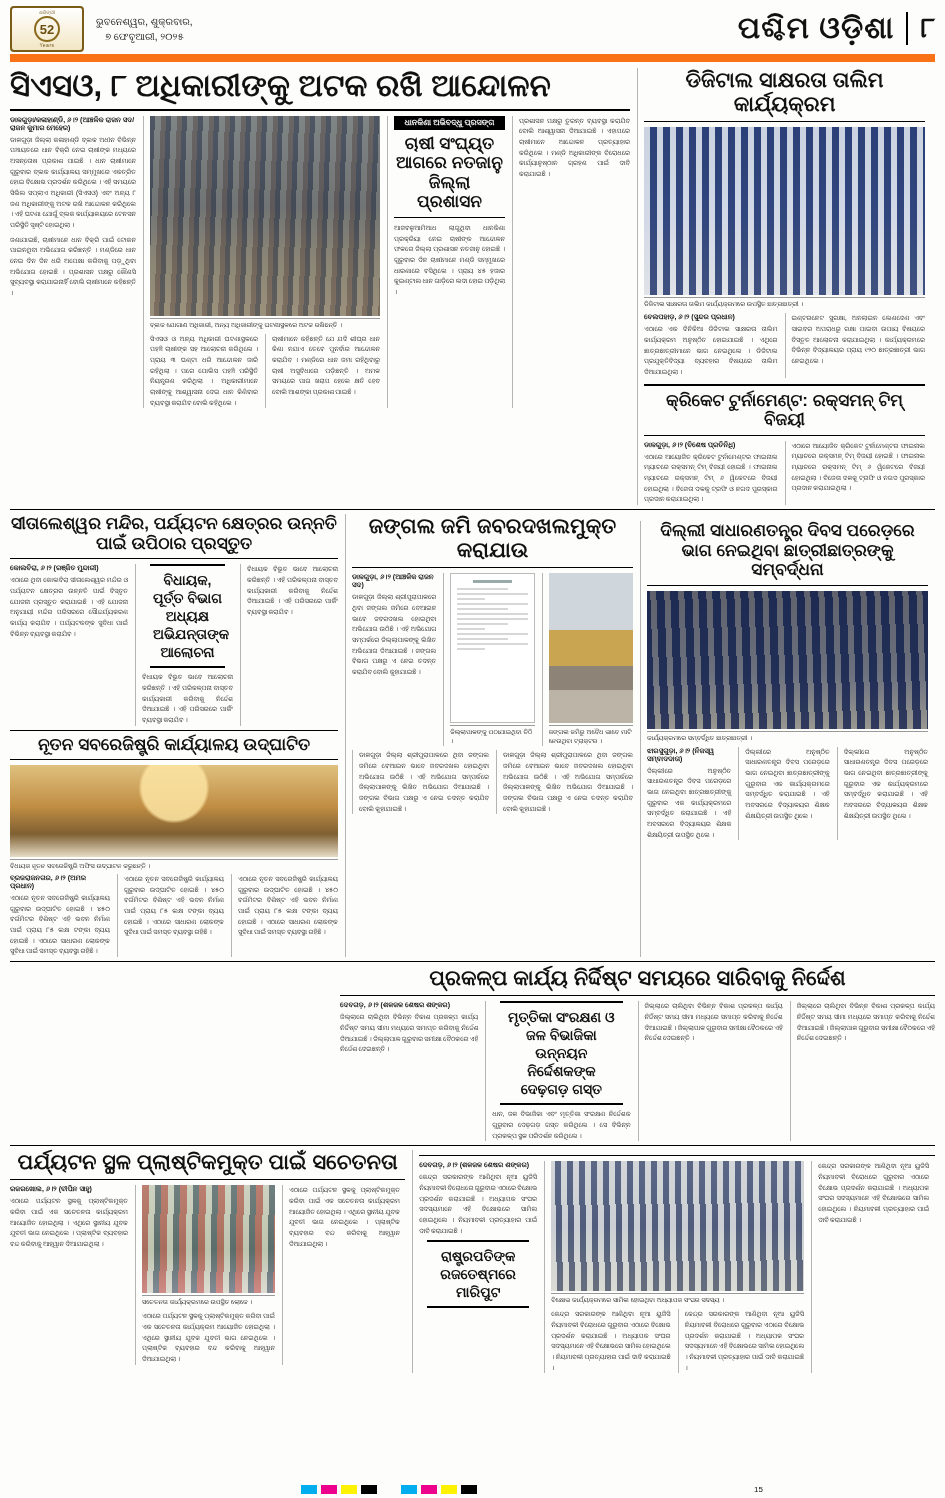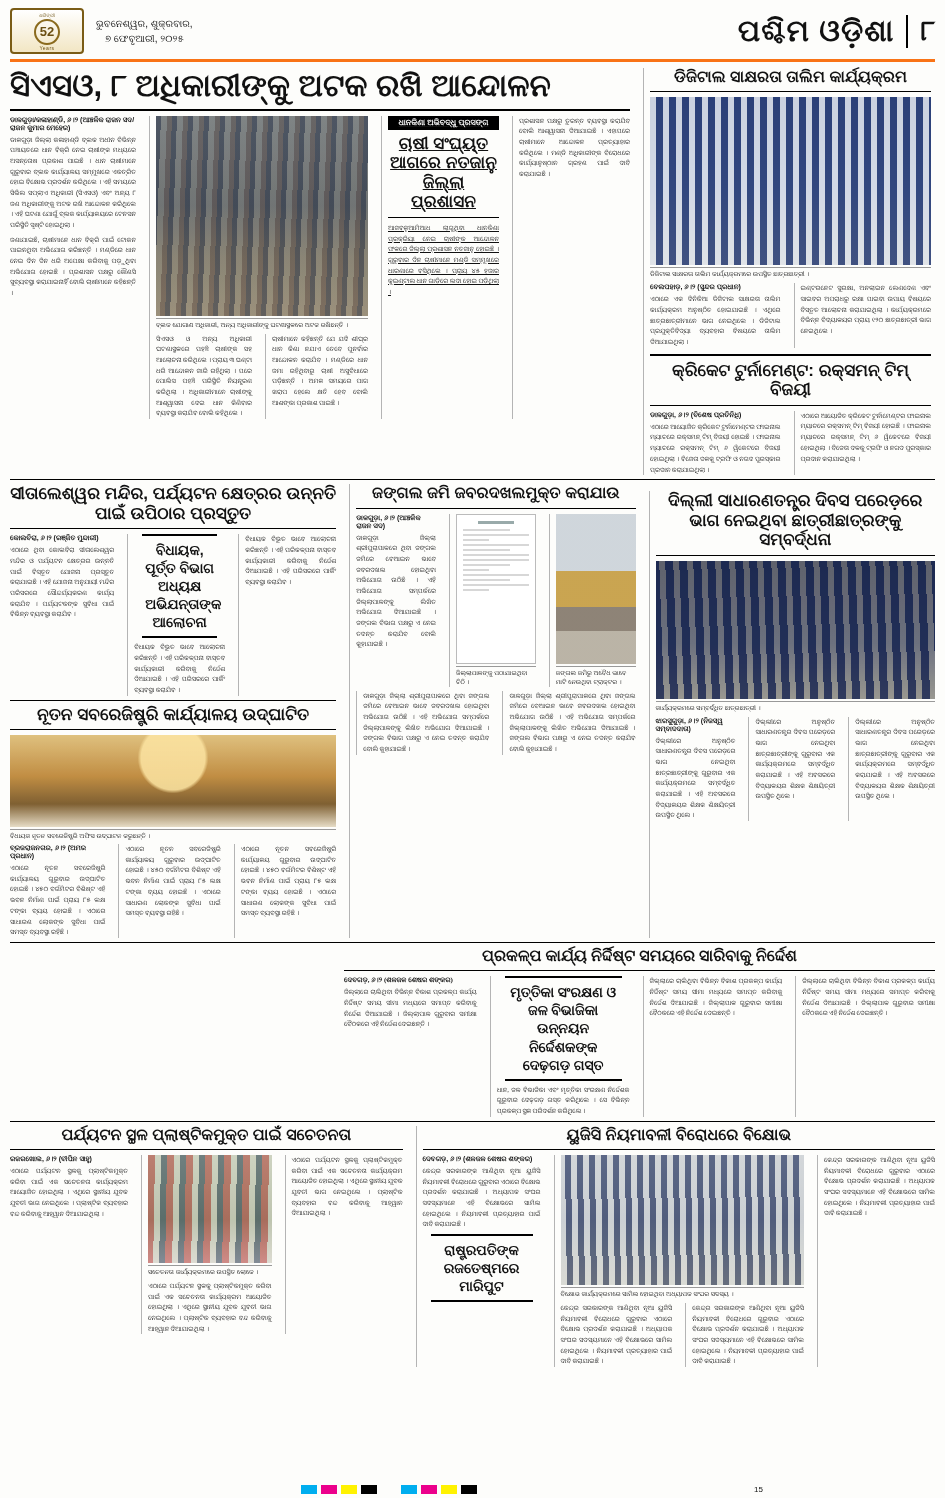--- a/index.html
+++ b/index.html
@@ -8,42 +8,42 @@
     height: 1498px;
     background: #fdfdfb;
     font-family: "Liberation Sans", sans-serif;
     color: #111;
     overflow: hidden;
     position: relative;
   }
   .page { width: 945px; height: 1498px; padding: 6px 10px 0 10px; position: relative; }
 
   
-  .masthead { display: flex; align-items: center; height: 56px; border-bottom: 3px solid #f97316; padding-bottom: 3px; }
+  .masthead { display: flex; align-items: center; height: 56px; border-bottom: 8px solid #f97316; padding-bottom: 3px; }
   .logo-badge {
     width: 74px; height: 46px; border: 2px solid #7a5c16; border-radius: 4px;
     display: flex; flex-direction: column; align-items: center; justify-content: center;
     background: linear-gradient(#fff, #f2e6c4); margin-right: 12px; flex: 0 0 auto;
   }
   .logo-badge .ring {
     width: 26px; height: 26px; border-radius: 50%; border: 2px solid #8a6a1d;
     display: flex; align-items: center; justify-content: center;
     font-size: 13px; font-weight: bold; color: #6b4f12;
   }
   .logo-badge .yrs { font-size: 5px; color: #6b4f12; letter-spacing: .5px; }
   .logo-badge .top-txt { font-size: 5px; color: #6b4f12; }
   .dateline { font-size: 10px; line-height: 1.5; text-align: center; flex: 0 0 auto; }
   .mast-spacer { flex: 1 1 auto; }
   .section-title { font-size: 30px; font-weight: bold; letter-spacing: 1px; }
   .page-num-box { font-size: 28px; font-weight: bold; border-left: 2px solid #000; padding-left: 12px; margin-left: 12px; }
 
   
   .hl { font-weight: bold; line-height: 1.15; }
   .hl-xl { font-size: 31px; }
-  .hl-lg { font-size: 16px; }
+  .hl-lg { font-size: 21px; }
   .hl-md { font-size: 17px; }
   .hl-sm { font-size: 14px; }
   .rule { border-top: 1px solid #000; margin: 5px 0; }
   .rule-thick { border-top: 2px solid #000; margin: 5px 0; }
 
   .byline { font-size: 7px; font-weight: bold; margin-bottom: 3px; }
   .body-txt { font-size: 6.6px; line-height: 1.62; text-align: justify; color: #1a1a1a; word-spacing: -0.5px; }
   .caption { font-size: 6.4px; line-height: 1.4; padding-top: 2px; border-top: .5px solid #999; margin-top: 2px; }
 
   .photo { background: #d8d8d4; position: relative; overflow: hidden; }
@@ -94,21 +94,21 @@
   .doc-page .dl { height:2px; background:#d7d7d7; margin-bottom:3px; }
   .doc-page .dl.s { width:40%; }
   .doc-page .dl.m { width:72%; }
   .doc-page .dl.h { background:#9aa; height:3px; width:55%; margin:0 auto 5px; }
 
   
   .subhead-box { border-top: 2px solid #000; border-bottom: 2px solid #000; padding: 5px 3px; text-align: center; margin: 4px 8px; }
   .kicker { background: #000; color: #fff; font-size: 8px; font-weight: bold; text-align: center; padding: 2px 0; }
 
   
-  .cols { display: flex; gap: 13px; }
+  .cols { display: flex; gap: 7px; }
   .col { flex: 1 1 0; min-width: 0; }
   .vline { border-left: .5px solid #b4b4b4; padding-left: 6px; }
 
   
   .footer { position: absolute; left: 0; bottom: 4px; width: 777px; display: flex; align-items: center; justify-content: center; gap: 4px; }
   .reg { width: 16px; height: 9px; }
   .footer .pg { position: absolute; right: 14px; font-size: 8px; }
   hr.colrule { border: none; border-top: 1px solid #000; margin: 4px 0; }
 </style>
 </head>
@@ -151,21 +151,21 @@
           <div class="cols" style="margin-top:4px;">
             <div class="col">
                 <div class="body-txt">ସିଏସଓ ଓ ଅନ୍ୟ ଅଧିକାରୀ ଘଟଣାସ୍ଥଳରେ ପହଞ୍ଚି ଚାଷୀଙ୍କ ସହ ଆଲୋଚନା କରିଥିଲେ । ପ୍ରାୟ ୩ ଘଣ୍ଟା ଧରି ଆନ୍ଦୋଳନ ଜାରି ରହିଥିଲା । ପରେ ପୋଲିସ ପହଞ୍ଚି ପରିସ୍ଥିତି ନିୟନ୍ତ୍ରଣ କରିଥିଲା । ଅଧିକାରୀମାନେ ଚାଷୀଙ୍କୁ ଆଶ୍ୱାସନା ଦେଇ ଧାନ କିଣିବାର ବ୍ୟବସ୍ଥା କରାଯିବ ବୋଲି କହିଥିଲେ ।</div>
               </div>
             <div class="col vline">
                 <div class="body-txt">ଚାଷୀମାନେ କହିଛନ୍ତି ଯେ ଯଦି ଶୀଘ୍ର ଧାନ କିଣା ନଯାଏ ତେବେ ପୁନର୍ବାର ଆନ୍ଦୋଳନ କରାଯିବ । ମଣ୍ଡିରେ ଧାନ ଜମା ରହିଥିବାରୁ ଚାଷୀ ଅସୁବିଧାରେ ପଡ଼ିଛନ୍ତି । ଅମଳ ସମୟରେ ପାଗ ଖରାପ ହେଲେ କ୍ଷତି ହେବ ବୋଲି ଆଶଙ୍କା ପ୍ରକାଶ ପାଇଛି ।</div>
               </div>
           </div>
         </div>
 
-        <div class="col vline" style="max-width:118px;text-decoration:underline;">
+        <div class="col vline" style="max-width:118px;">
           <div class="kicker">ଧାନକିଣା ଅଭିବଦ୍ଧୁ ପ୍ରସଙ୍ଗ</div>
           <div class="hl hl-md" style="text-align:center;margin:4px 0;">ଚାଷୀ ସଂଘ୍ୟ୍ତ ଆଗରେ ନତଜାନୁ ଜିଲ୍ଲା ପ୍ରଶାସନ</div>
           <div class="rule"></div>
           <div class="body-txt">ଆଜବଳୁଆମିଆଧ ଲାଗୁଥିବା ଧାନକିଣା ପ୍ରକ୍ରିୟା ନେଇ ଚାଷୀଙ୍କ ଆନ୍ଦୋଳନ ଫଳରେ ଜିଲ୍ଲା ପ୍ରଶାସନ ନତଜାନୁ ହୋଇଛି । ଗୁରୁବାର ଦିନ ଚାଷୀମାନେ ମଣ୍ଡି ସମ୍ମୁଖରେ ଧାରଣାରେ ବସିଥିଲେ । ପ୍ରାୟ ୪୫ ହଜାର କୁଇଣ୍ଟାଲ ଧାନ ଗାଡ଼ିରେ ଲଦା ହୋଇ ପଡ଼ିଥିଲା ।</div>
         </div>
 
         <div class="col vline" style="max-width:118px;">
           <div class="body-txt">ପ୍ରଶାସନ ପକ୍ଷରୁ ତୁରନ୍ତ ବ୍ୟବସ୍ଥା କରାଯିବ ବୋଲି ଆଶ୍ୱାସନା ଦିଆଯାଇଛି । ଏହାପରେ ଚାଷୀମାନେ ଆନ୍ଦୋଳନ ପ୍ରତ୍ୟାହାର କରିଥିଲେ । ମଣ୍ଡି ଅଧିକାରୀଙ୍କ ବିରୋଧରେ କାର୍ଯ୍ୟାନୁଷ୍ଠାନ ଗ୍ରହଣ ପାଇଁ ଦାବି କରାଯାଇଛି ।</div>
         </div>
       </div>
@@ -300,21 +300,21 @@
         <div class="col vline">
             <div class="body-txt">ଦିଲ୍ଲୀରେ ଅନୁଷ୍ଠିତ ସାଧାରଣତନ୍ତ୍ର ଦିବସ ପରେଡ଼ରେ ଭାଗ ନେଇଥିବା ଛାତ୍ରଛାତ୍ରୀଙ୍କୁ ଗୁରୁବାର ଏକ କାର୍ଯ୍ୟକ୍ରମରେ ସମ୍ବର୍ଦ୍ଧିତ କରାଯାଇଛି । ଏହି ଅବସରରେ ବିଦ୍ୟାଳୟର ଶିକ୍ଷକ ଶିକ୍ଷୟିତ୍ରୀ ଉପସ୍ଥିତ ଥିଲେ ।</div>
           </div>
       </div>
     </div>
   </div>
 
   <hr class="colrule">
   <div class="cols">
     <div style="width:328px;"></div>
-    <div style="width:604px;font-family:Liberation Serif, serif;">
+    <div style="width:604px;">
       <div class="hl hl-lg" style="text-align:center;">ପ୍ରକଳ୍ପ କାର୍ଯ୍ୟ ନିର୍ଦ୍ଦିଷ୍ଟ ସମୟରେ ସାରିବାକୁ ନିର୍ଦ୍ଦେଶ</div>
       <div class="rule"></div>
       <div class="cols">
         <div class="col">
           <div class="byline">ଦେବଗଡ଼, ୬।୨ (ଶଳଜଳ ଶେଷର ଶଙ୍କର)</div>
           <div class="body-txt">ଜିଲ୍ଲାରେ ଚାଲିଥିବା ବିଭିନ୍ନ ବିକାଶ ପ୍ରକଳ୍ପ କାର୍ଯ୍ୟ ନିର୍ଦ୍ଦିଷ୍ଟ ସମୟ ସୀମା ମଧ୍ୟରେ ସମାପ୍ତ କରିବାକୁ ନିର୍ଦ୍ଦେଶ ଦିଆଯାଇଛି । ଜିଲ୍ଲାପାଳ ଗୁରୁବାର ସମୀକ୍ଷା ବୈଠକରେ ଏହି ନିର୍ଦ୍ଦେଶ ଦେଇଛନ୍ତି ।</div>
         </div>
         <div class="col vline">
           <div class="subhead-box" style="margin-top:0;">
             <span class="hl hl-sm">ମୃତ୍ତିକା ସଂରକ୍ଷଣ ଓ ଜଳ ବିଭାଜିକା ଉନ୍ନୟନ ନିର୍ଦ୍ଦେଶକଙ୍କ ଦେଢ଼ଗଡ଼ ଗସ୍ତ</span>
@@ -347,21 +347,20 @@
           <div class="caption">ସଚେତନତା କାର୍ଯ୍ୟକ୍ରମରେ ଉପସ୍ଥିତ ଲୋକେ ।</div>
           <div class="body-txt" style="margin-top:4px;">ଏଠାରେ ପର୍ଯ୍ୟଟନ ସ୍ଥଳକୁ ପ୍ଲାଷ୍ଟିକମୁକ୍ତ କରିବା ପାଇଁ ଏକ ସଚେତନତା କାର୍ଯ୍ୟକ୍ରମ ଆୟୋଜିତ ହୋଇଥିଲା । ଏଥିରେ ସ୍ଥାନୀୟ ଯୁବକ ଯୁବତୀ ଭାଗ ନେଇଥିଲେ । ପ୍ଲାଷ୍ଟିକ ବ୍ୟବହାର ବନ୍ଦ କରିବାକୁ ଆହ୍ୱାନ ଦିଆଯାଇଥିଲା ।</div>
         </div>
         <div class="col vline" style="max-width:118px;">
           <div class="body-txt">ଏଠାରେ ପର୍ଯ୍ୟଟନ ସ୍ଥଳକୁ ପ୍ଲାଷ୍ଟିକମୁକ୍ତ କରିବା ପାଇଁ ଏକ ସଚେତନତା କାର୍ଯ୍ୟକ୍ରମ ଆୟୋଜିତ ହୋଇଥିଲା । ଏଥିରେ ସ୍ଥାନୀୟ ଯୁବକ ଯୁବତୀ ଭାଗ ନେଇଥିଲେ । ପ୍ଲାଷ୍ଟିକ ବ୍ୟବହାର ବନ୍ଦ କରିବାକୁ ଆହ୍ୱାନ ଦିଆଯାଇଥିଲା ।</div>
         </div>
       </div>
     </div>
 
     <div class="vline" style="width:524px;">
-      <div class="hl hl-lg" style="text-align:center;">ୟୁଜିସି ନିୟମାବଳୀ ବିରୋଧରେ ବିକ୍ଷୋଭ</div>
       <div class="rule"></div>
       <div class="cols">
         <div class="col" style="max-width:118px;">
           <div class="byline">ଦେବଗଡ଼, ୬।୨ (ଶଳଜଳ ଶେଷର ଶଙ୍କର)</div>
           <div class="body-txt">କେନ୍ଦ୍ର ସରକାରଙ୍କ ଆଣିଥିବା ନୂଆ ୟୁଜିସି ନିୟମାବଳୀ ବିରୋଧରେ ଗୁରୁବାର ଏଠାରେ ବିକ୍ଷୋଭ ପ୍ରଦର୍ଶନ କରାଯାଇଛି । ଅଧ୍ୟାପକ ସଂଘର ସଦସ୍ୟମାନେ ଏହି ବିକ୍ଷୋଭରେ ସାମିଲ ହୋଇଥିଲେ । ନିୟମାବଳୀ ପ୍ରତ୍ୟାହାର ପାଇଁ ଦାବି କରାଯାଇଛି ।</div>
           <div class="subhead-box">
             <span class="hl hl-sm">ରାଷ୍ଟ୍ରପତିଙ୍କ ରଜତେଷ୍ମରେ ମାରିପୁଟ</span>
           </div>
         </div>
         <div class="col vline" style="max-width:260px;">

